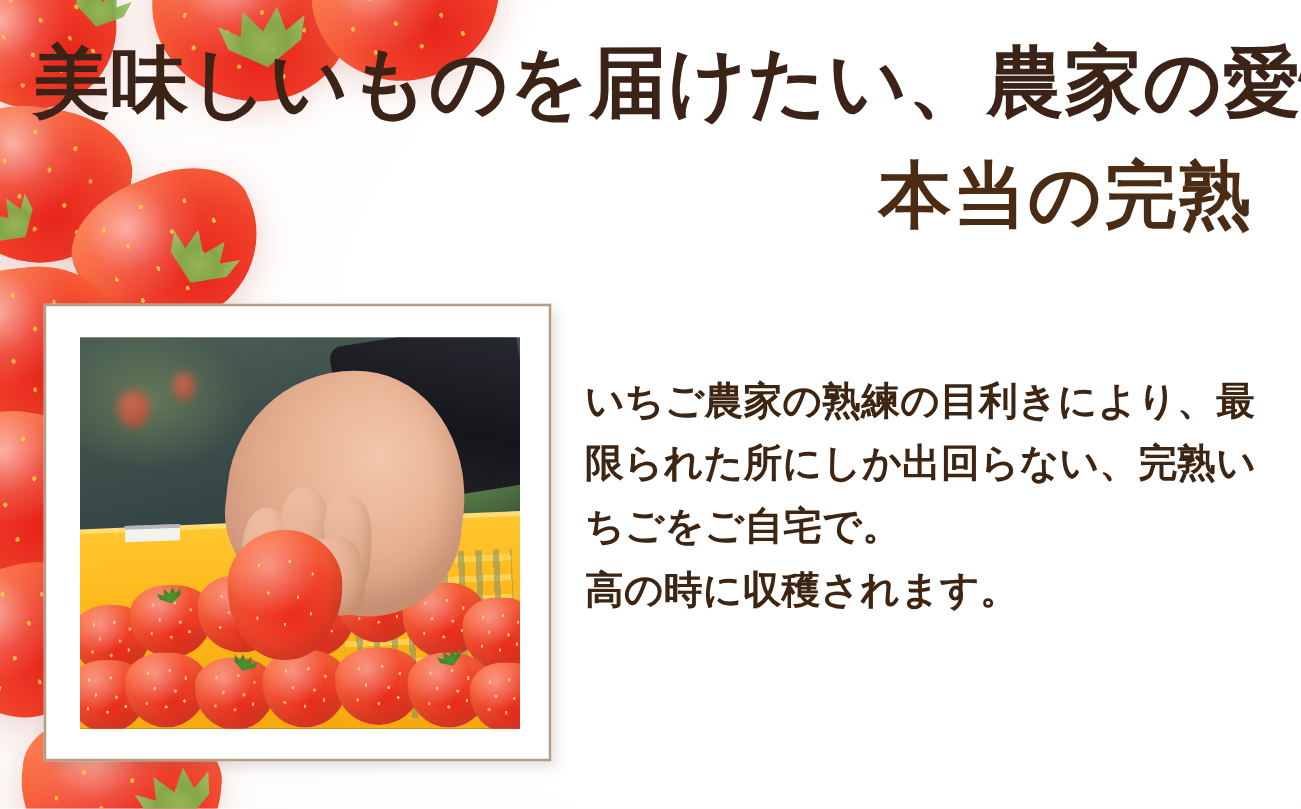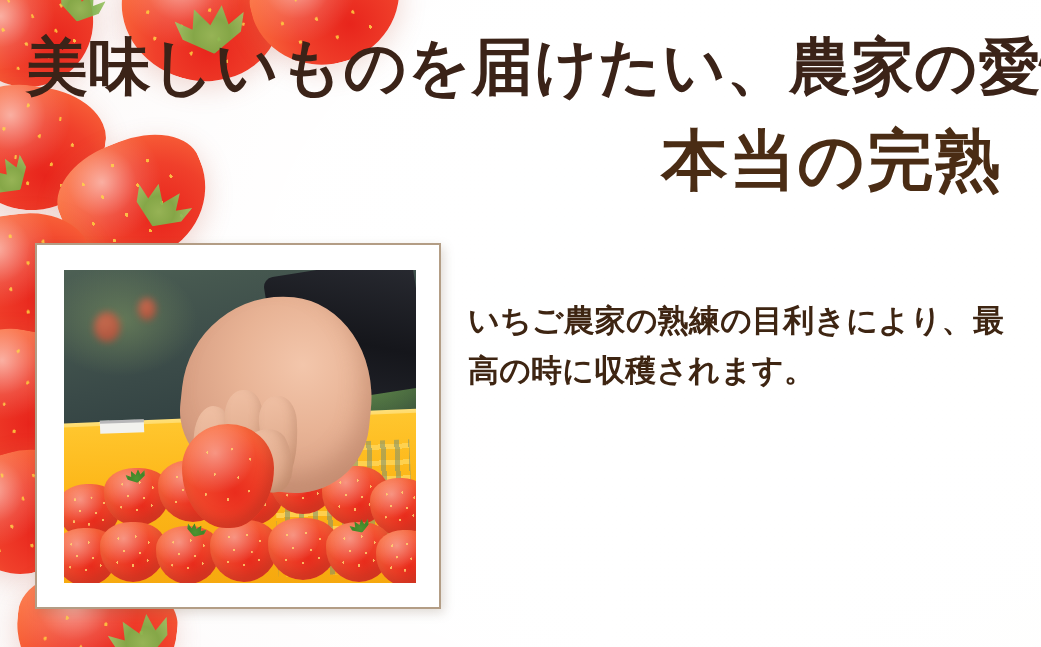--- a/index.html
+++ b/index.html
@@ -77,21 +77,21 @@
     font-size: 62px;
     line-height: 1.0;
     letter-spacing: 0.01em;
     font-weight: 700;
     white-space: nowrap;
   }
   .subheadline {
     position: absolute;
     right: 38px;
     top: 128px;
-    font-size: 66px;
+    font-size: 58px;
     line-height: 1.0;
     letter-spacing: 0.03em;
     font-weight: 700;
     white-space: nowrap;
   }
 
   
   .photo-frame {
     position: absolute;
     left: 35px;
@@ -305,16 +305,18 @@
       <div class="ph-berry" style="left:118px; top:154px; width:92px; height:104px; z-index:3; border-radius:50% 50% 48% 48% / 42% 42% 58% 58%;"></div>
       <div class="ph-finger ph-f1"></div>
       <div class="ph-finger ph-f2"></div>
       <div class="ph-finger ph-f3"></div>
       <div class="ph-finger ph-thumb"></div>
     </div>
   </div>
 
   <div class="body-copy" style="color:#3e2512;">
     <p>いちご農家の熟練の目利きにより、最</p>
+    <p>限られた所にしか出回らない、完熟い</p>
+    <p>ちごをご自宅で。</p>
     <p>高の時に収穫されます。</p>
   </div>
 
 </div>
 
 </body></html>

